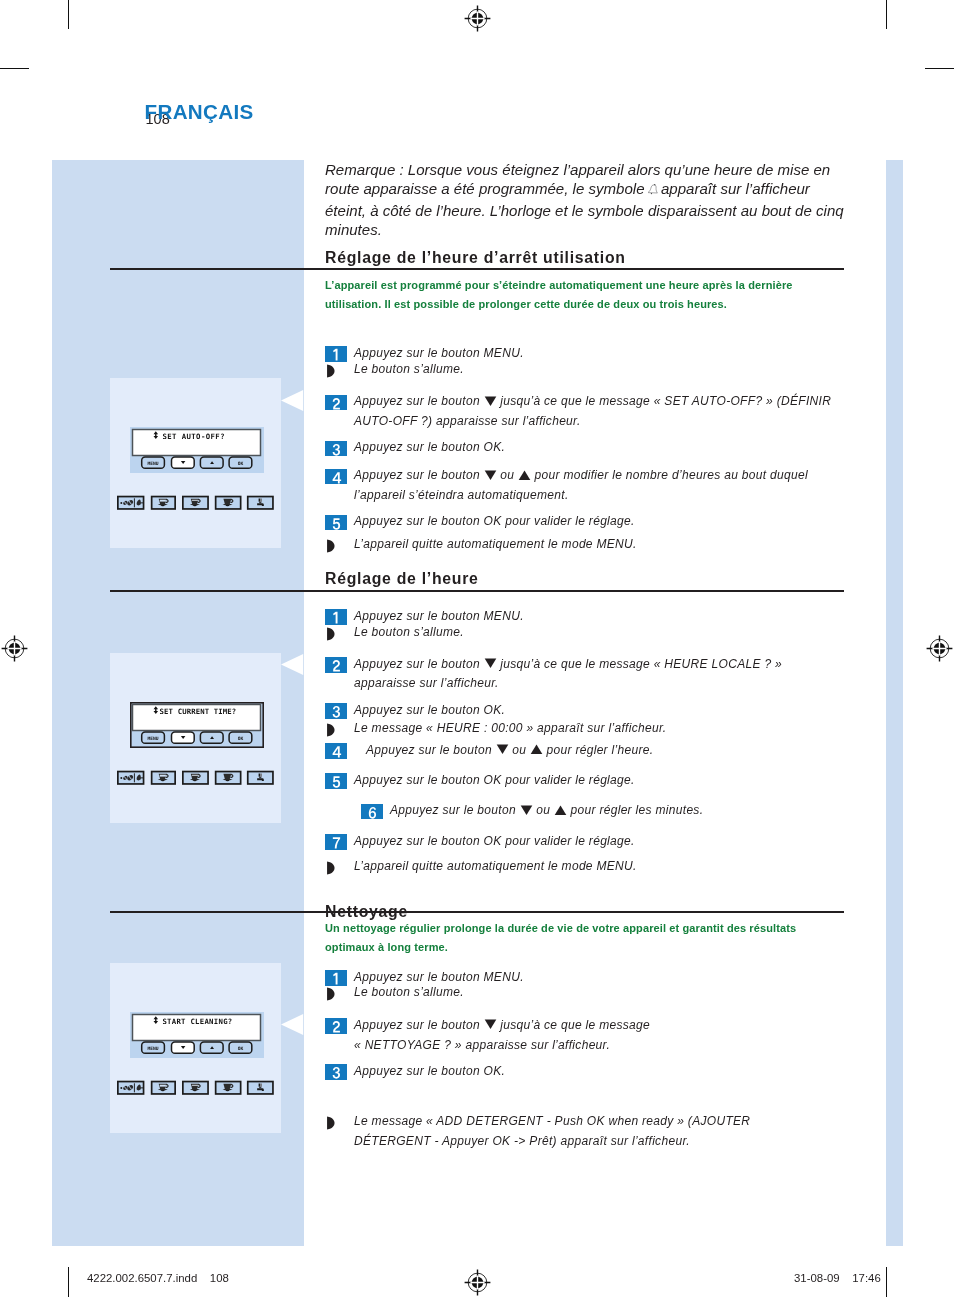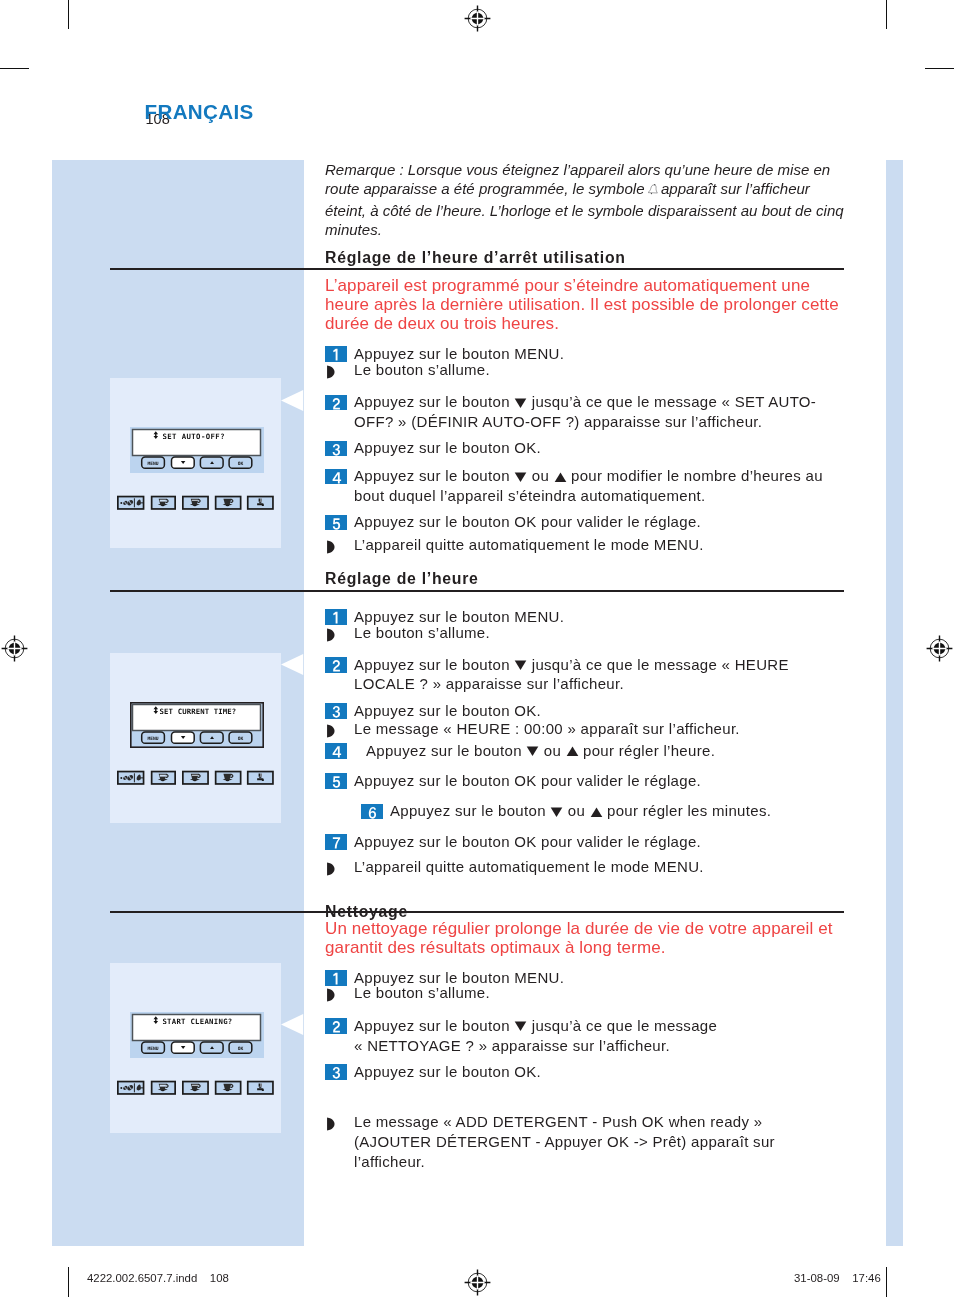--- a/index.html
+++ b/index.html
@@ -18,23 +18,23 @@
   
   .hdr-num{position:absolute;left:109.5px;top:110.5px;font-size:14.5px;color:#231f20;margin-left:36px;}
   .hdr-lang{position:absolute;left:144.5px;top:100px;font-size:20.6px;font-weight:bold;color:#1379bf;letter-spacing:0.35px;}
 
   .alarm{display:inline-block;vertical-align:-2.5px;margin:0 1px 0 2.5px;}
   .note{position:absolute;left:325px;top:159.5px;width:520px;font-style:italic;font-size:15.05px;line-height:19.3px;color:#231f20;}
 
   h2.sec{position:absolute;left:325px;margin:0;font-size:15.8px;font-weight:bold;color:#231f20;letter-spacing:0.73px;}
   .rule{position:absolute;left:110px;width:734px;height:1.5px;background:#231f20;}
 
-  .intro{position:absolute;left:325px;width:522px;font-size:17px;line-height:19.4px;color:#ef4444;letter-spacing:0.115px;}
-
-  .step{position:absolute;left:325px;font-size:15px;line-height:19.8px;color:#231f20;letter-spacing:0.31px;}
+  .intro{position:absolute;left:325px;width:522px;font-size:11px;line-height:19.4px;color:#15803d;letter-spacing:0.115px;font-weight:bold;}
+
+  .step{position:absolute;left:325px;font-size:12px;line-height:19.8px;color:#231f20;letter-spacing:0.31px;font-style:italic;}
   .step .n{position:absolute;left:0;top:2.5px;width:22px;height:15.5px;background:#1379bf;color:#fff;font-size:13px;text-align:center;line-height:15.5px;font-weight:400;}
   .step .bul{position:absolute;left:1px;top:4px;}
   .step .t{display:block;margin-left:29px;}
   .tri{display:inline-block;width:13px;height:12px;vertical-align:-1.5px;}
 
   
   .foot{position:absolute;font-size:11.4px;color:#231f20;white-space:pre;}
 
   
   .ill{position:absolute;background:#e3ecfa;}

